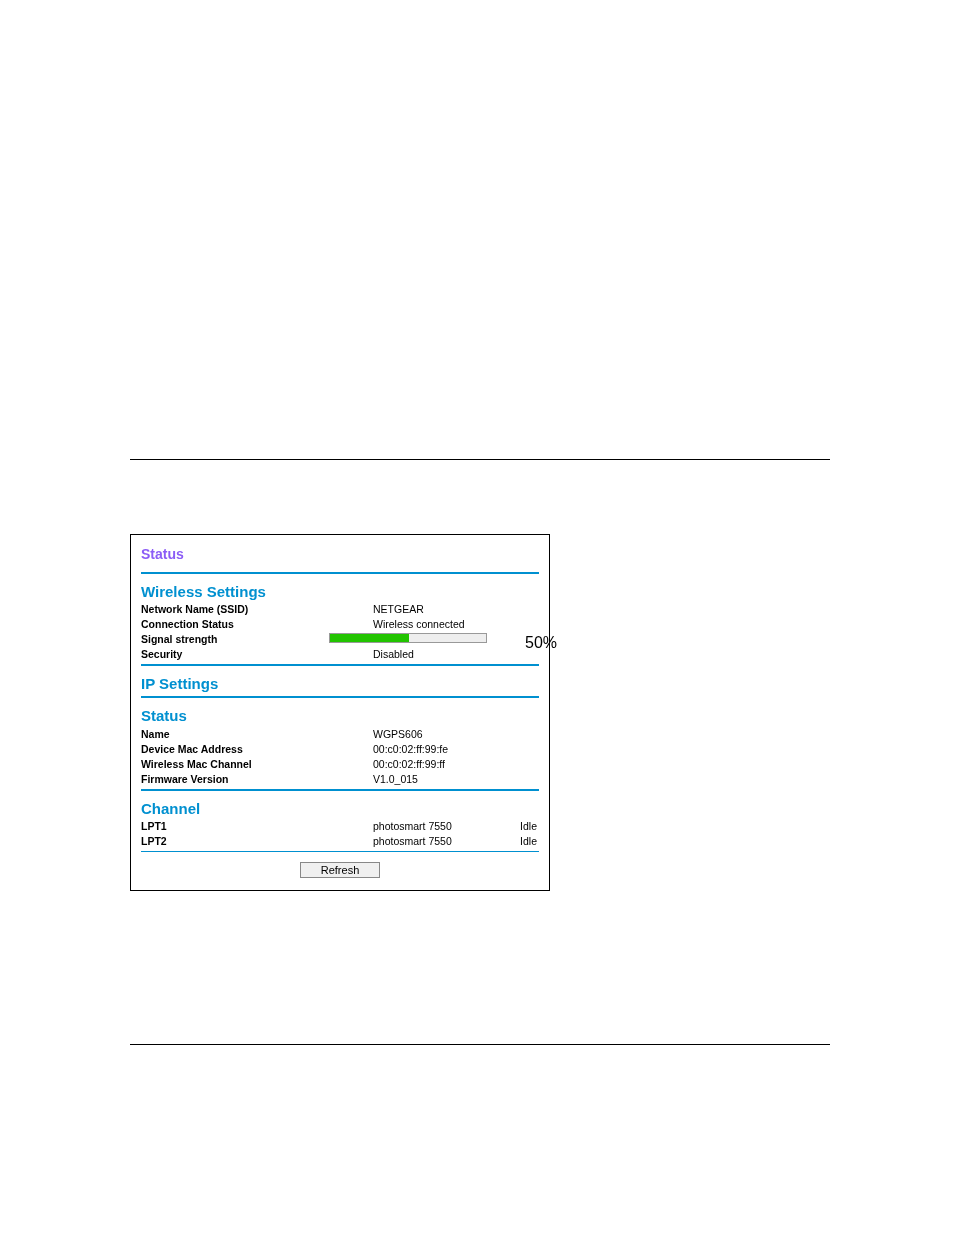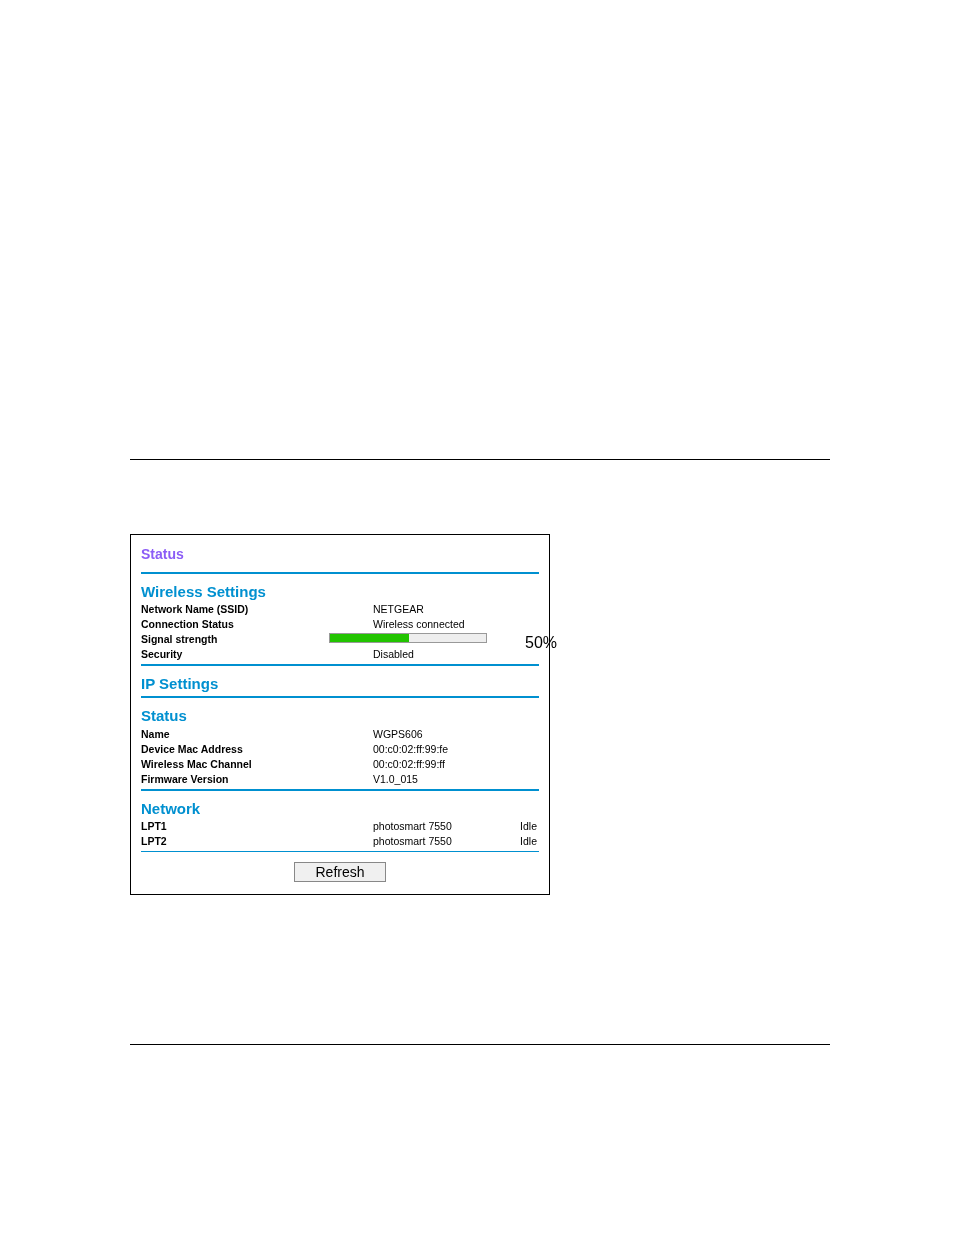--- a/index.html
+++ b/index.html
@@ -103,21 +103,21 @@
     top: -1px;
     font-size: 16px;
     margin-left: 36px;
   }
   .refresh-row {
     margin-top: 10px;
     text-align: center;
   }
   button.refresh {
     font-family: inherit;
-    font-size: 14px;
+    font-size: 11px;
     padding: 1px 20px;
     background: #f0f0f0;
     border: 1px solid #888;
     cursor: pointer;
   }
 </style>
 </head>
 <body>
 
 <div class="page">
@@ -167,21 +167,21 @@
     <div class="row">
       <span class="label">Wireless Mac Channel</span>
       <span class="val">00:c0:02:ff:99:ff</span>
     </div>
     <div class="row">
       <span class="label">Firmware Version</span>
       <span class="val">V1.0_015</span>
     </div>
     <hr class="section-sep">
 
-    <div class="section-heading">Network</div>
+    <div class="section-heading">Channel</div>
     <div class="row">
       <span class="label">LPT1</span>
       <span class="val">photosmart 7550</span>
       <span class="extra">Idle</span>
     </div>
     <div class="row">
       <span class="label">LPT2</span>
       <span class="val">photosmart 7550</span>
       <span class="extra">Idle</span>
     </div>

